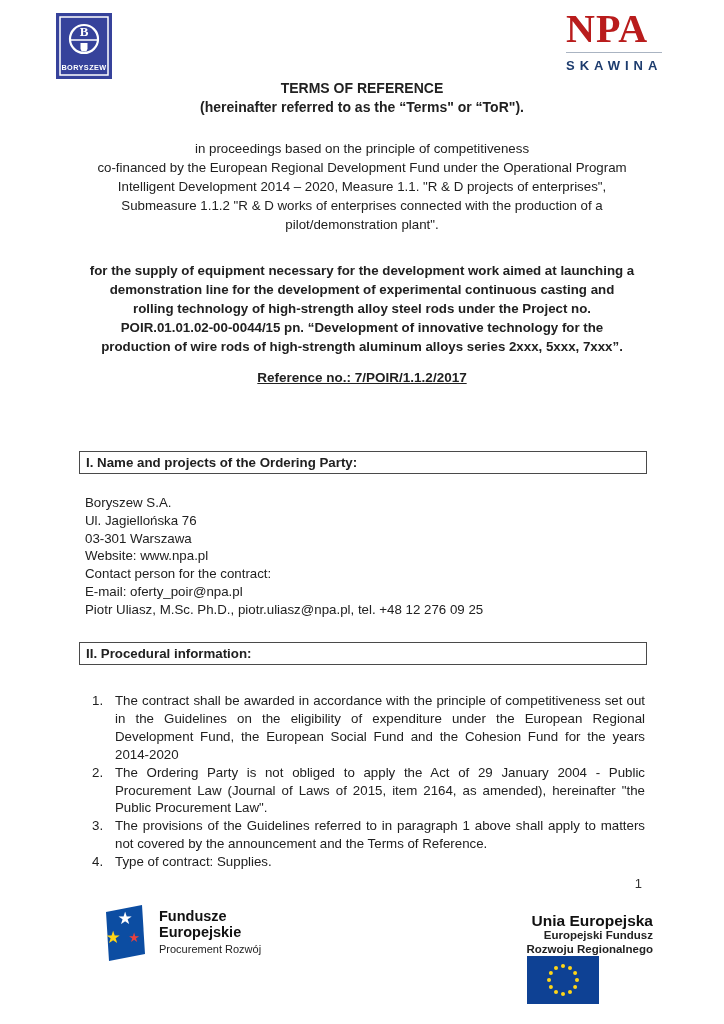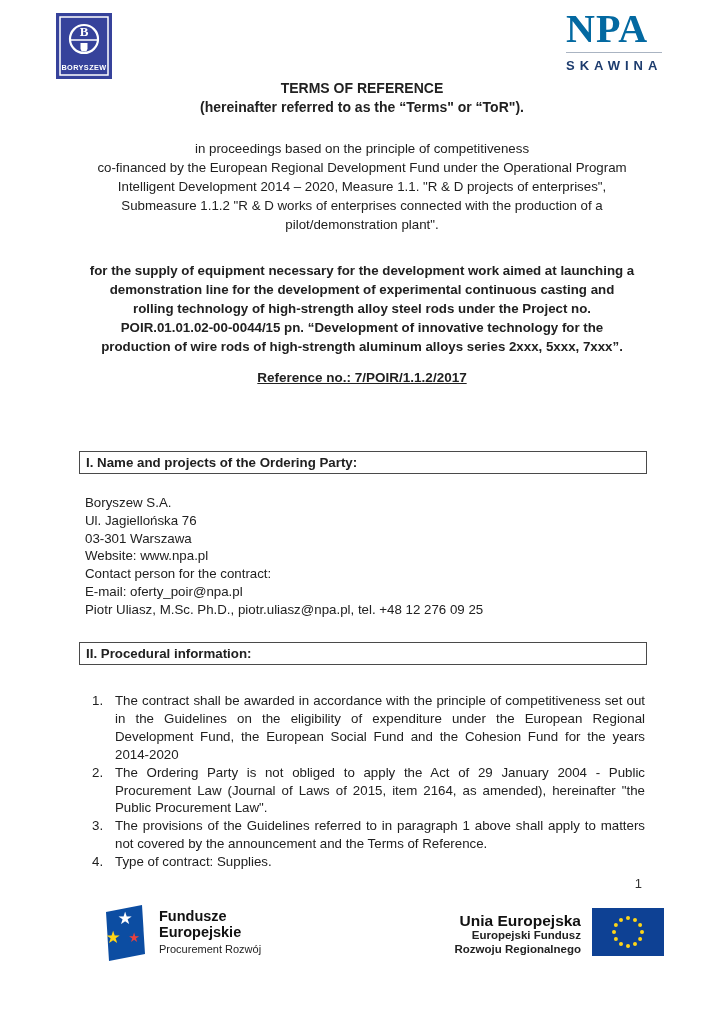--- a/index.html
+++ b/index.html
@@ -7,21 +7,21 @@
     position:relative;width:724px;height:1024px;background:#ffffff;
     font-family:"Liberation Sans",sans-serif;color:#212121;overflow:hidden;
     margin:0 auto;box-shadow:0 0 6px rgba(0,0,0,.25);
   }
   .abs{position:absolute;}
   .center{text-align:center;}
 
   
   .hdr-left{left:56px;top:13px;}
   .hdr-right{right:58px;top:10px;width:100px;text-align:left;}
-  .npa-acronym{font-family:"Liberation Serif",serif;font-weight:bold;font-size:40px;line-height:38px;color:#0369a1;letter-spacing:1px;}
+  .npa-acronym{font-family:"Liberation Serif",serif;font-weight:bold;font-size:40px;line-height:38px;color:#b91c1c;letter-spacing:1px;}
   .npa-rule{height:1px;background:#aab4c2;margin:4px 0 5px 0;width:96px;}
   .npa-city{font-weight:bold;font-size:13px;letter-spacing:5px;color:#1d3c6e;}
 
   
   .title-block{left:0;right:0;top:79px;font-size:14px;line-height:19px;font-weight:bold;}
   .intro{left:70px;right:70px;top:139px;font-size:13.3px;line-height:19px;}
   .subject{left:70px;right:70px;top:261px;font-size:13.3px;line-height:19px;font-weight:bold;}
   .reference{left:0;right:0;top:370px;font-size:13.5px;font-weight:bold;}
   .reference span{text-decoration:underline;}
 
@@ -37,21 +37,21 @@
   .li .txt{flex:1;text-align:justify;}
 
   .pagenum{right:82px;top:876px;font-size:13px;color:#333;}
 
   
   .footer{left:98px;right:60px;top:901px;display:flex;justify-content:space-between;align-items:flex-start;}
   .fe{display:flex;align-items:flex-start;}
   .fe-text{margin-left:9px;margin-top:7px;}
   .fe-title{font-weight:bold;font-size:14.5px;line-height:16px;color:#111;}
   .fe-sub{font-size:11px;margin-top:3px;color:#222;}
-  .eu{display:flex;align-items:flex-end;}
+  .eu{display:flex;align-items:flex-start;flex-direction:column;}
   .eu-text{text-align:right;margin-right:11px;margin-top:11px;}
   .eu-title{font-weight:bold;font-size:15.5px;color:#111;line-height:17px;}
   .eu-sub{font-size:11.5px;font-weight:bold;color:#222;line-height:13.5px;}
 </style>
 </head>
 <body>
 
 <div class="page">
 
   <div class="abs hdr-left">

